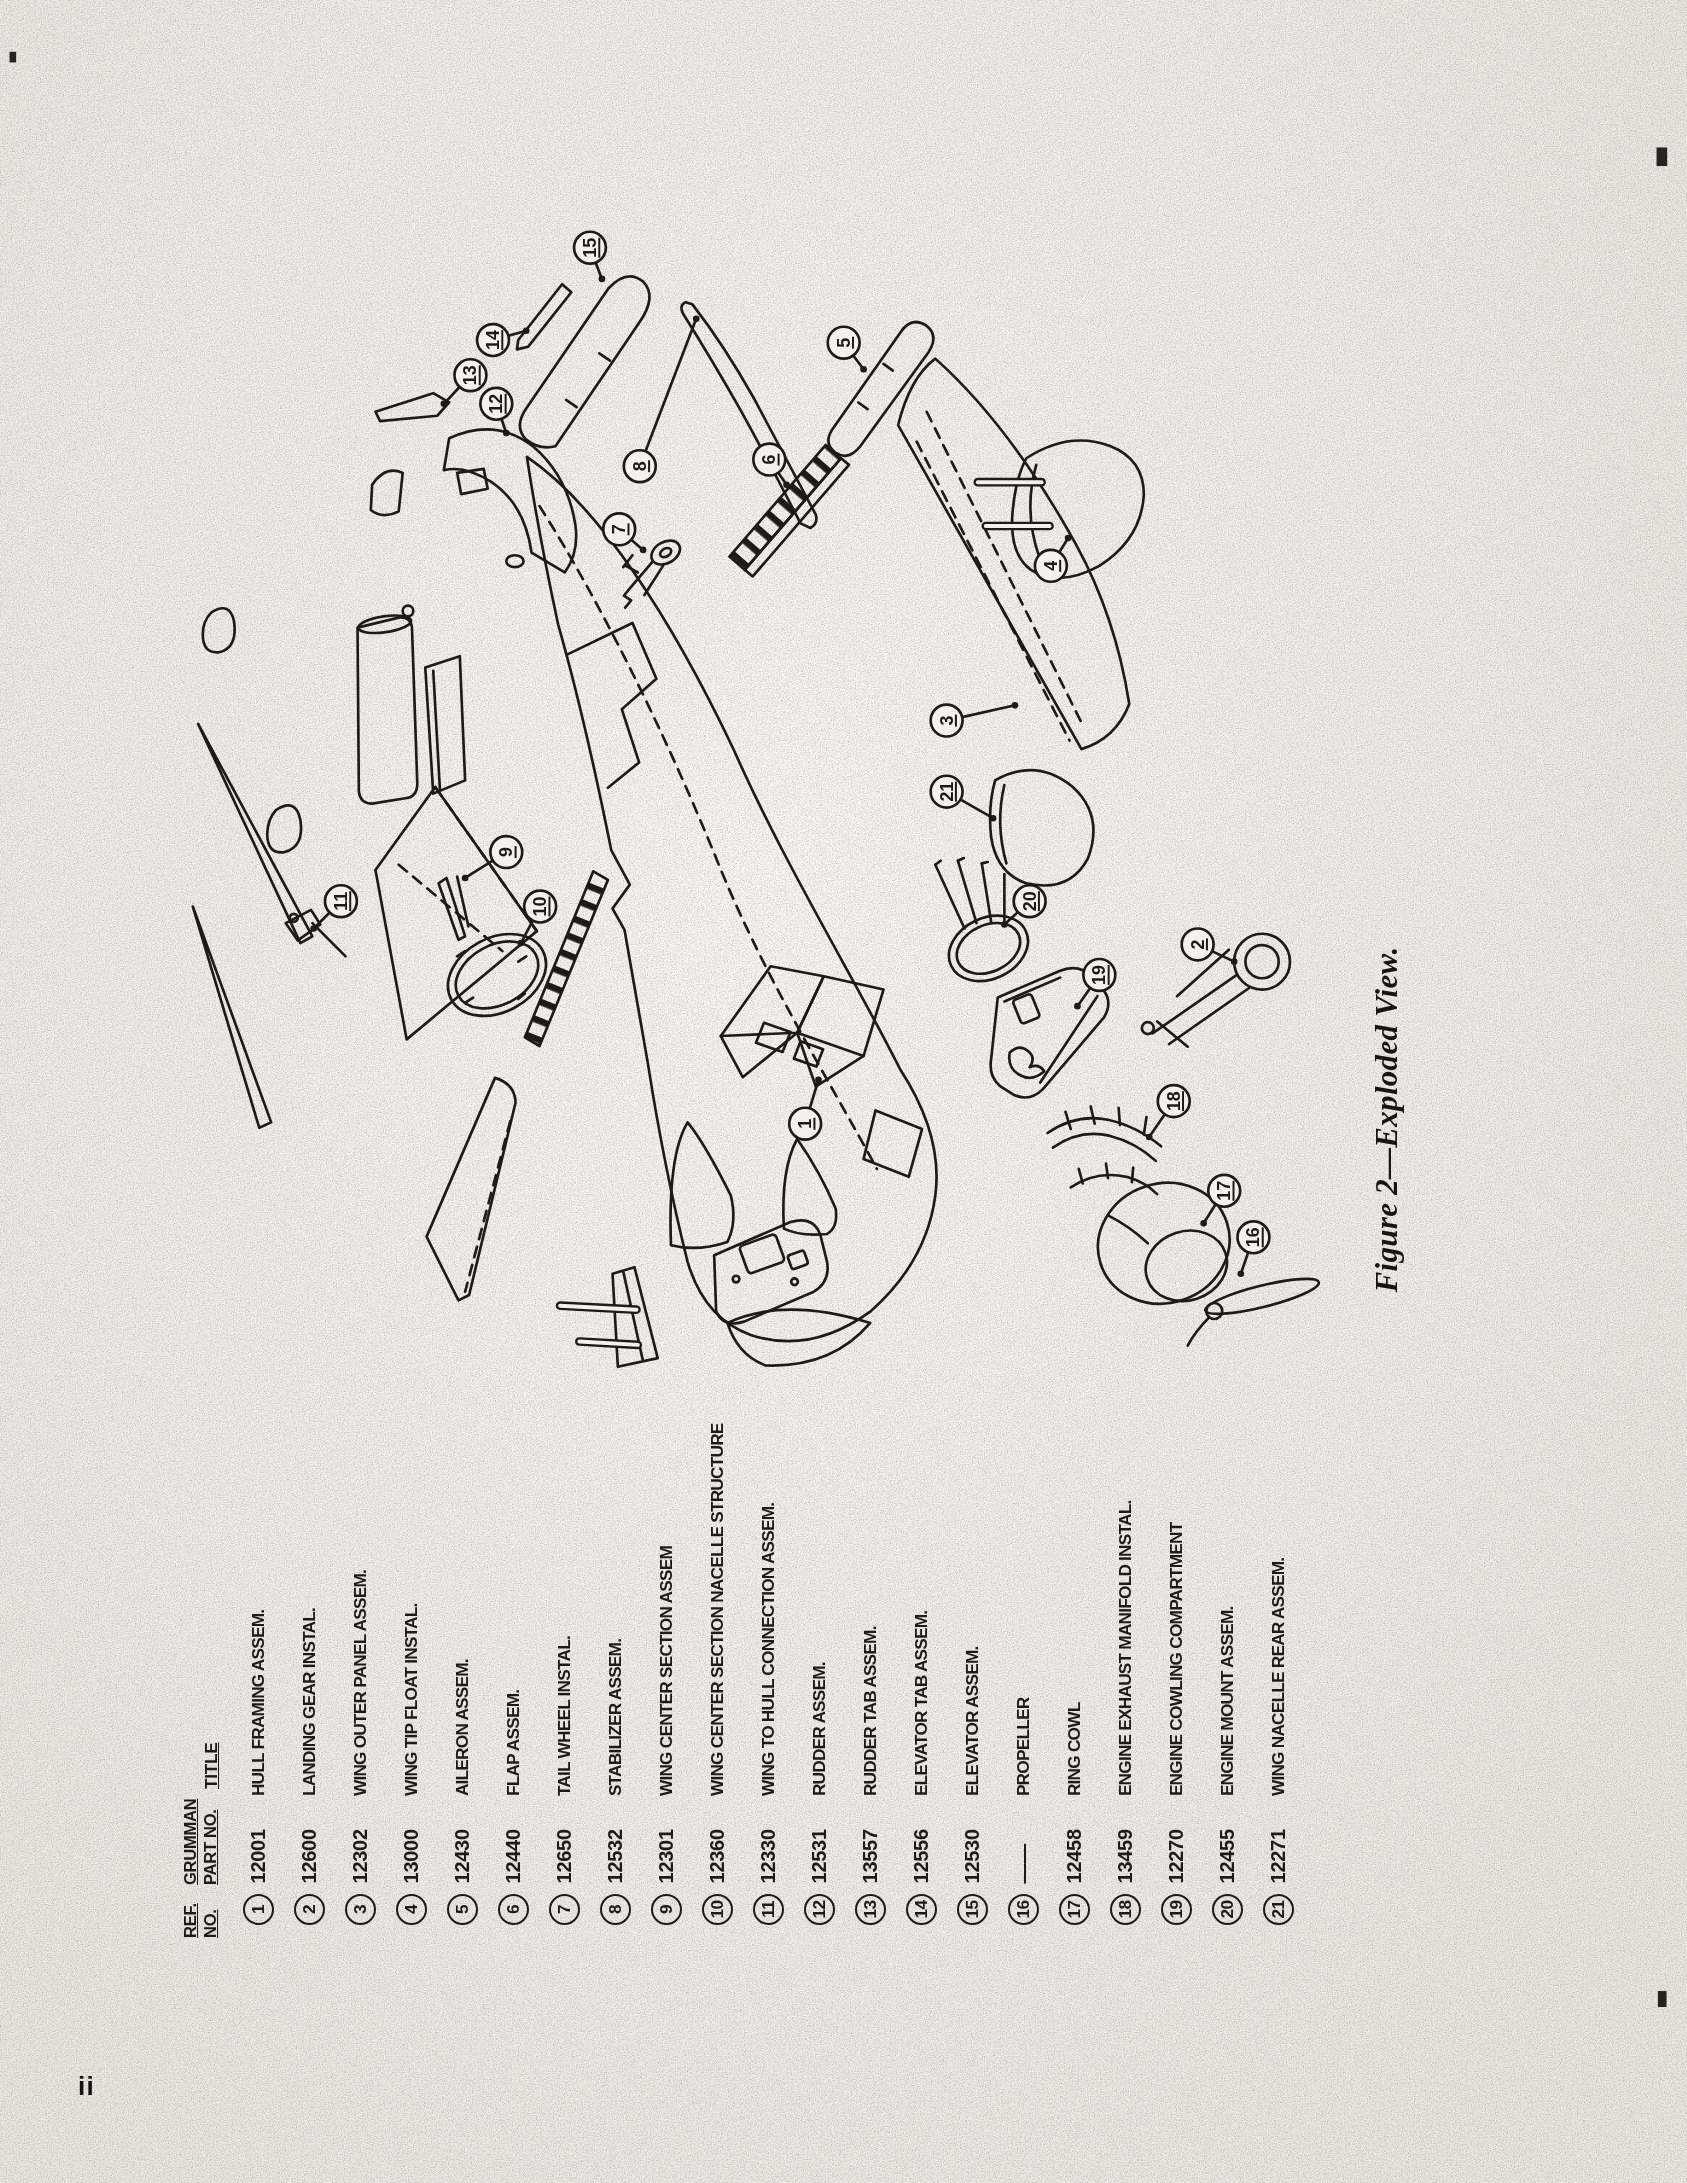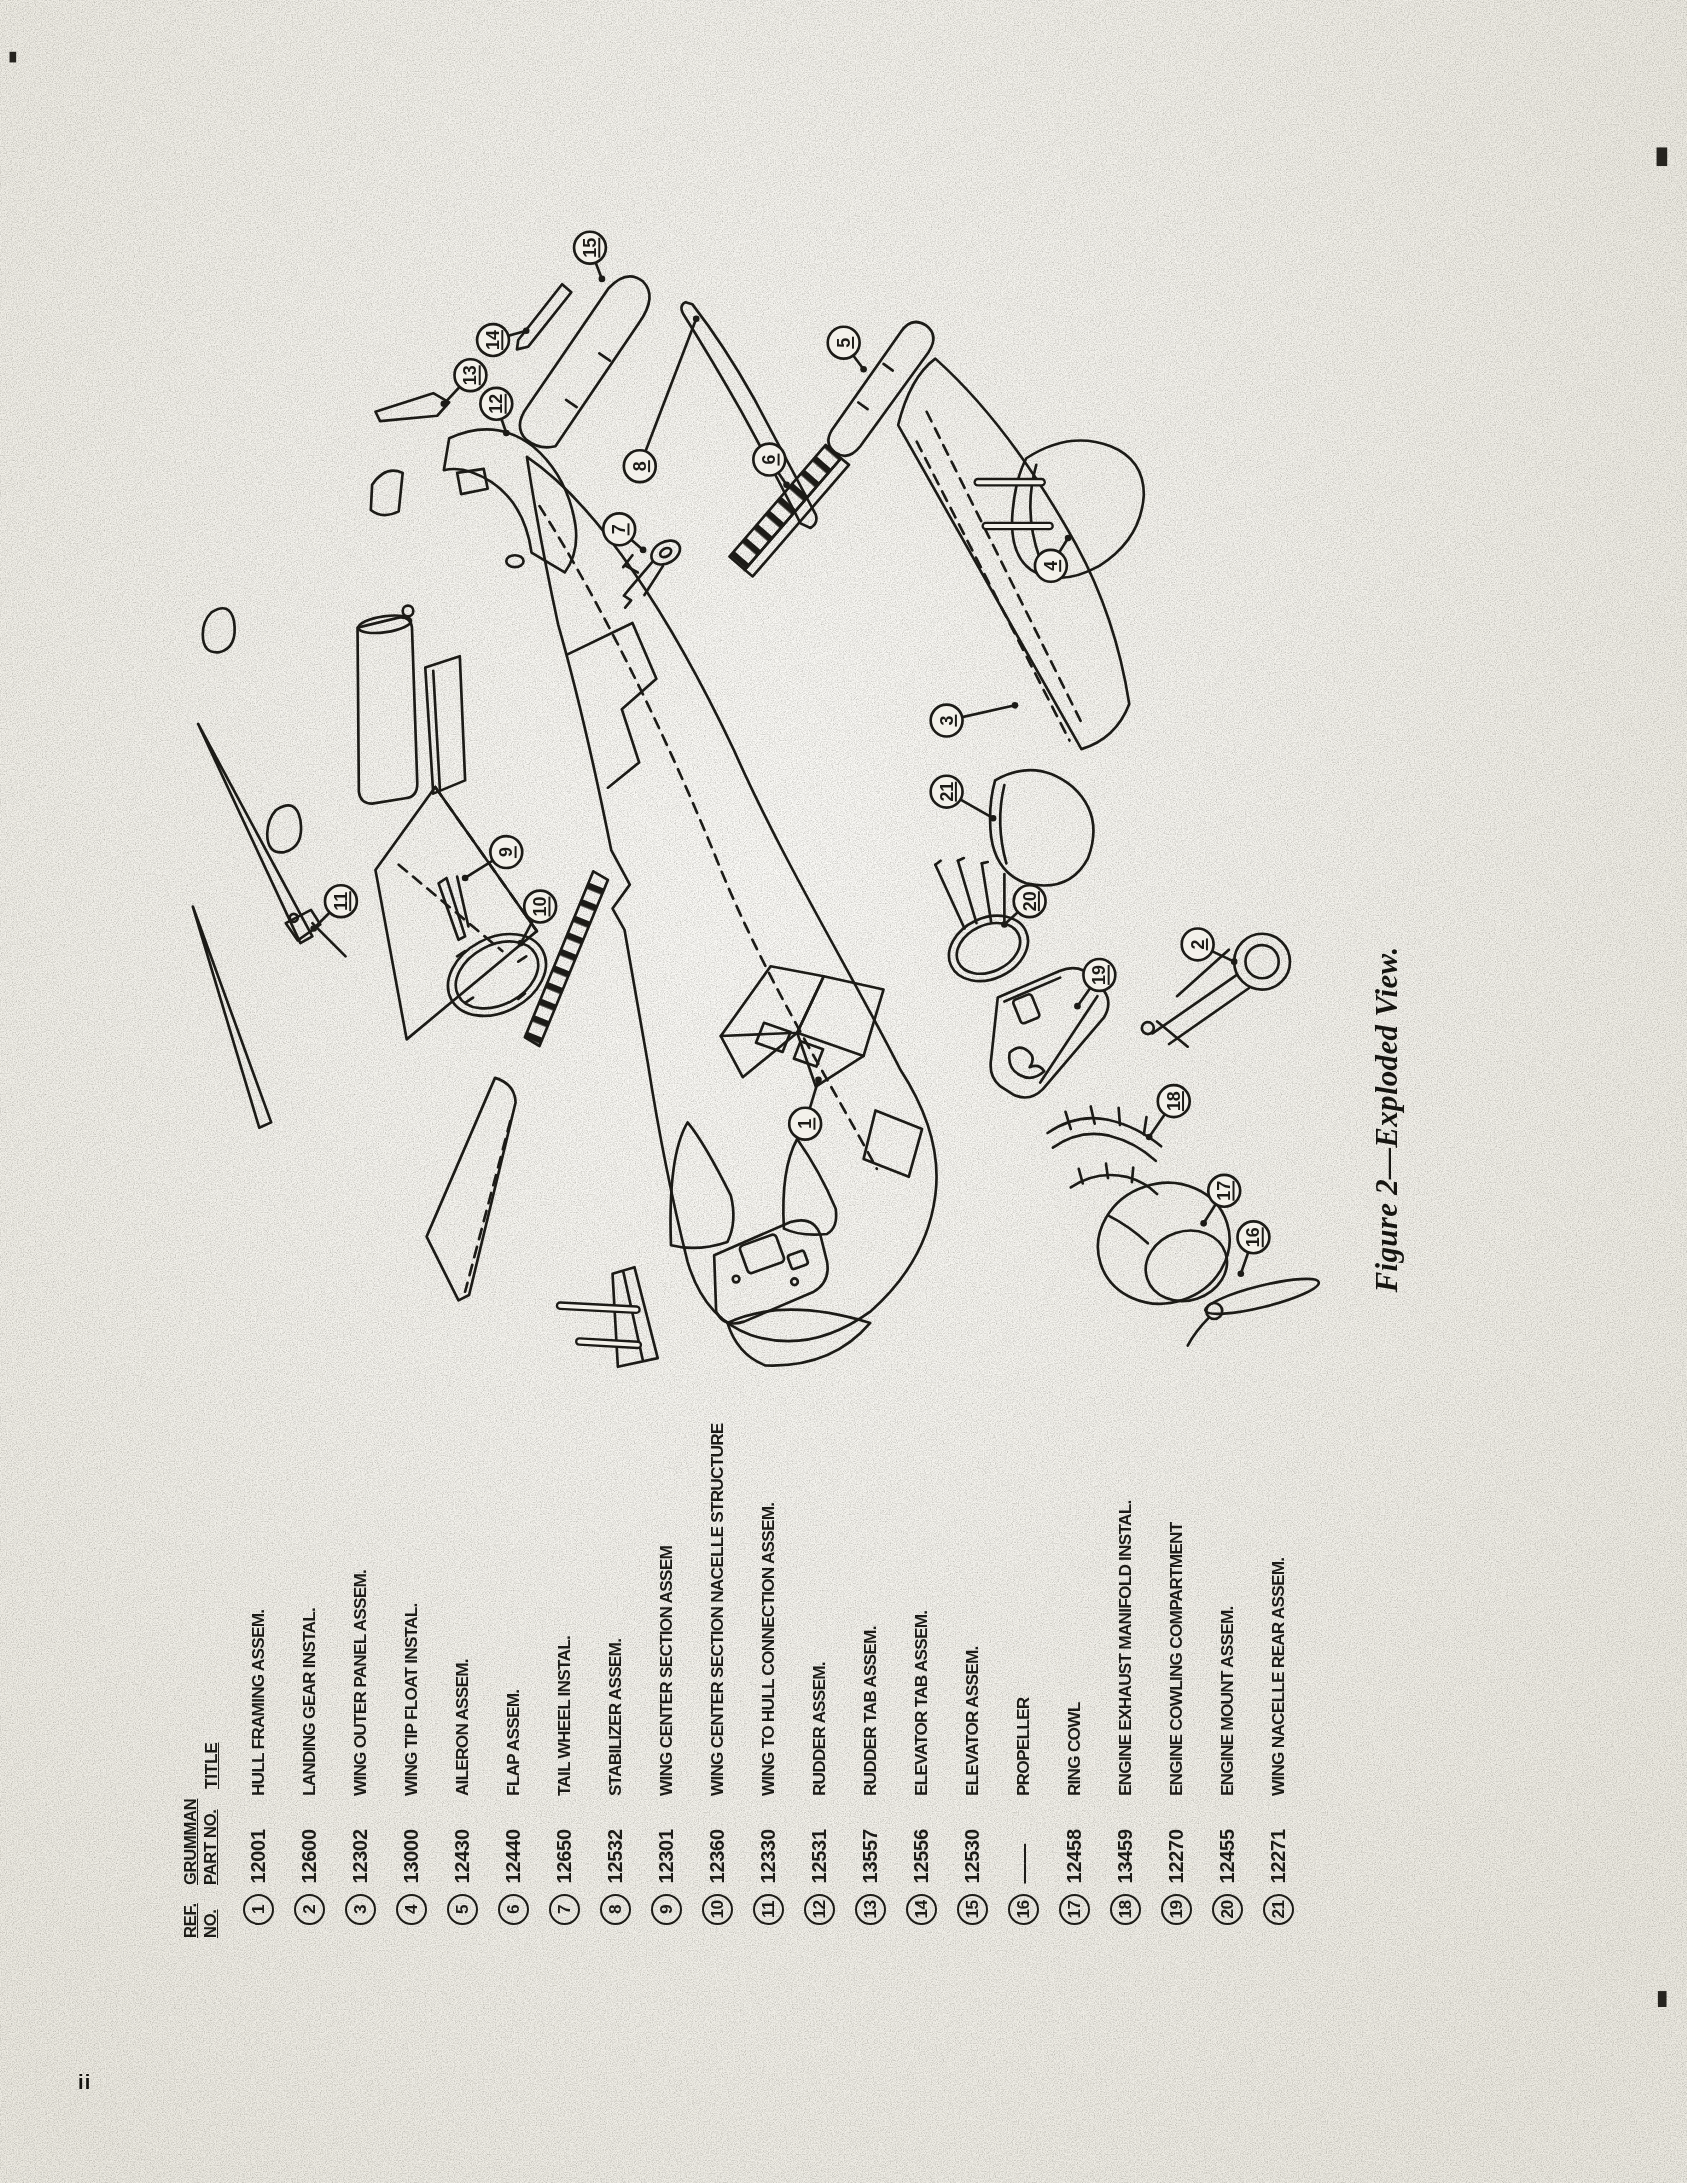--- a/index.html
+++ b/index.html
@@ -29,21 +29,21 @@
     display:flex;align-items:center;justify-content:center;
     font-size:17.3px;font-weight:bold;flex:0 0 31px;box-sizing:border-box;letter-spacing:-0.7px;}
   .pt-pno{margin-left:10.6px;width:78px;font-size:20px;font-weight:bold;letter-spacing:-0.3px;flex:0 0 78px;}
   .pt-title{margin-left:9.3px;font-size:17.3px;font-weight:bold;letter-spacing:-0.8px;white-space:nowrap;}
 
   
   .fig-caption{left:1362px;top:1303px;width:367px;height:49px;
     font-family:"Liberation Serif", serif;font-style:italic;font-weight:bold;
     font-size:31px;color:#161511;text-align:center;line-height:49px;letter-spacing:0.3px;}
 
-  .page-num{position:absolute;left:78px;top:2071px;font-size:20px;font-weight:bold;color:#14130f;letter-spacing:1.3px;}
+  .page-num{position:absolute;left:78px;top:2071px;font-size:26px;font-weight:bold;color:#14130f;letter-spacing:1.3px;}
 </style>
 </head>
 <body>
 
 <div class="paper-tint"></div>
 
 <svg class="diagram" width="1688" height="2183" viewBox="0 0 2541 3287">
   <defs>
     <pattern id="hatchA" width="27" height="27" patternUnits="userSpaceOnUse" patternTransform="rotate(-49)">
       <line x1="13" y1="0" x2="13" y2="27" stroke="#1c1b17" stroke-width="10"></line>

